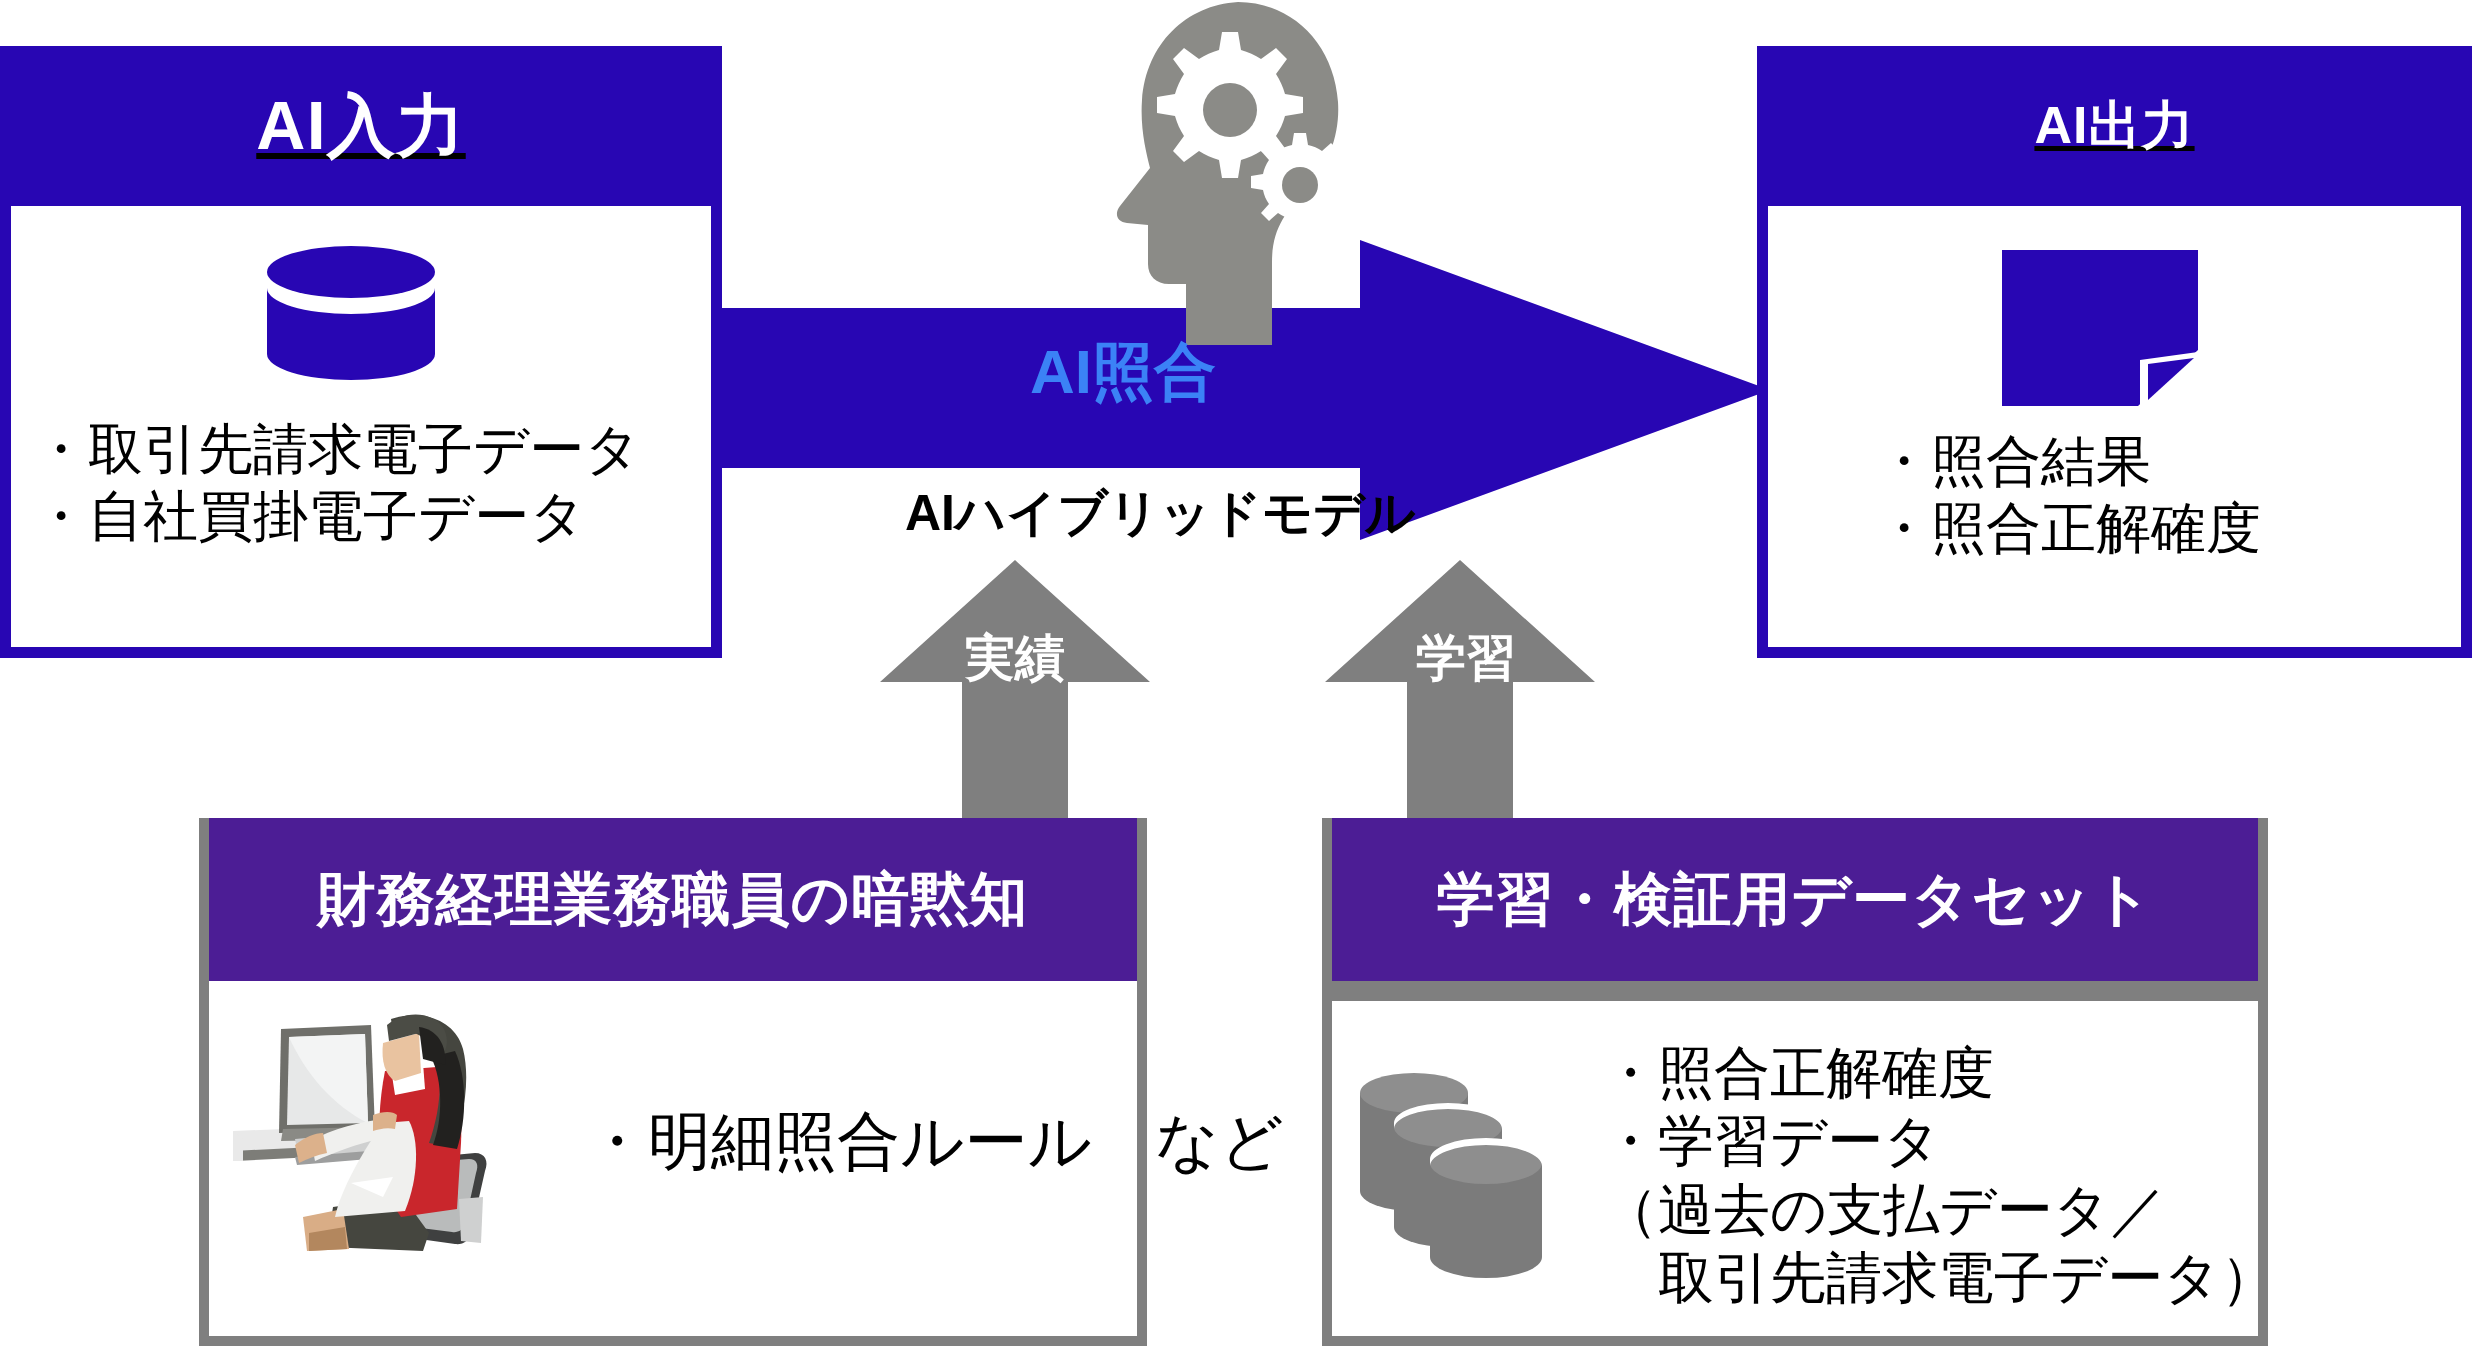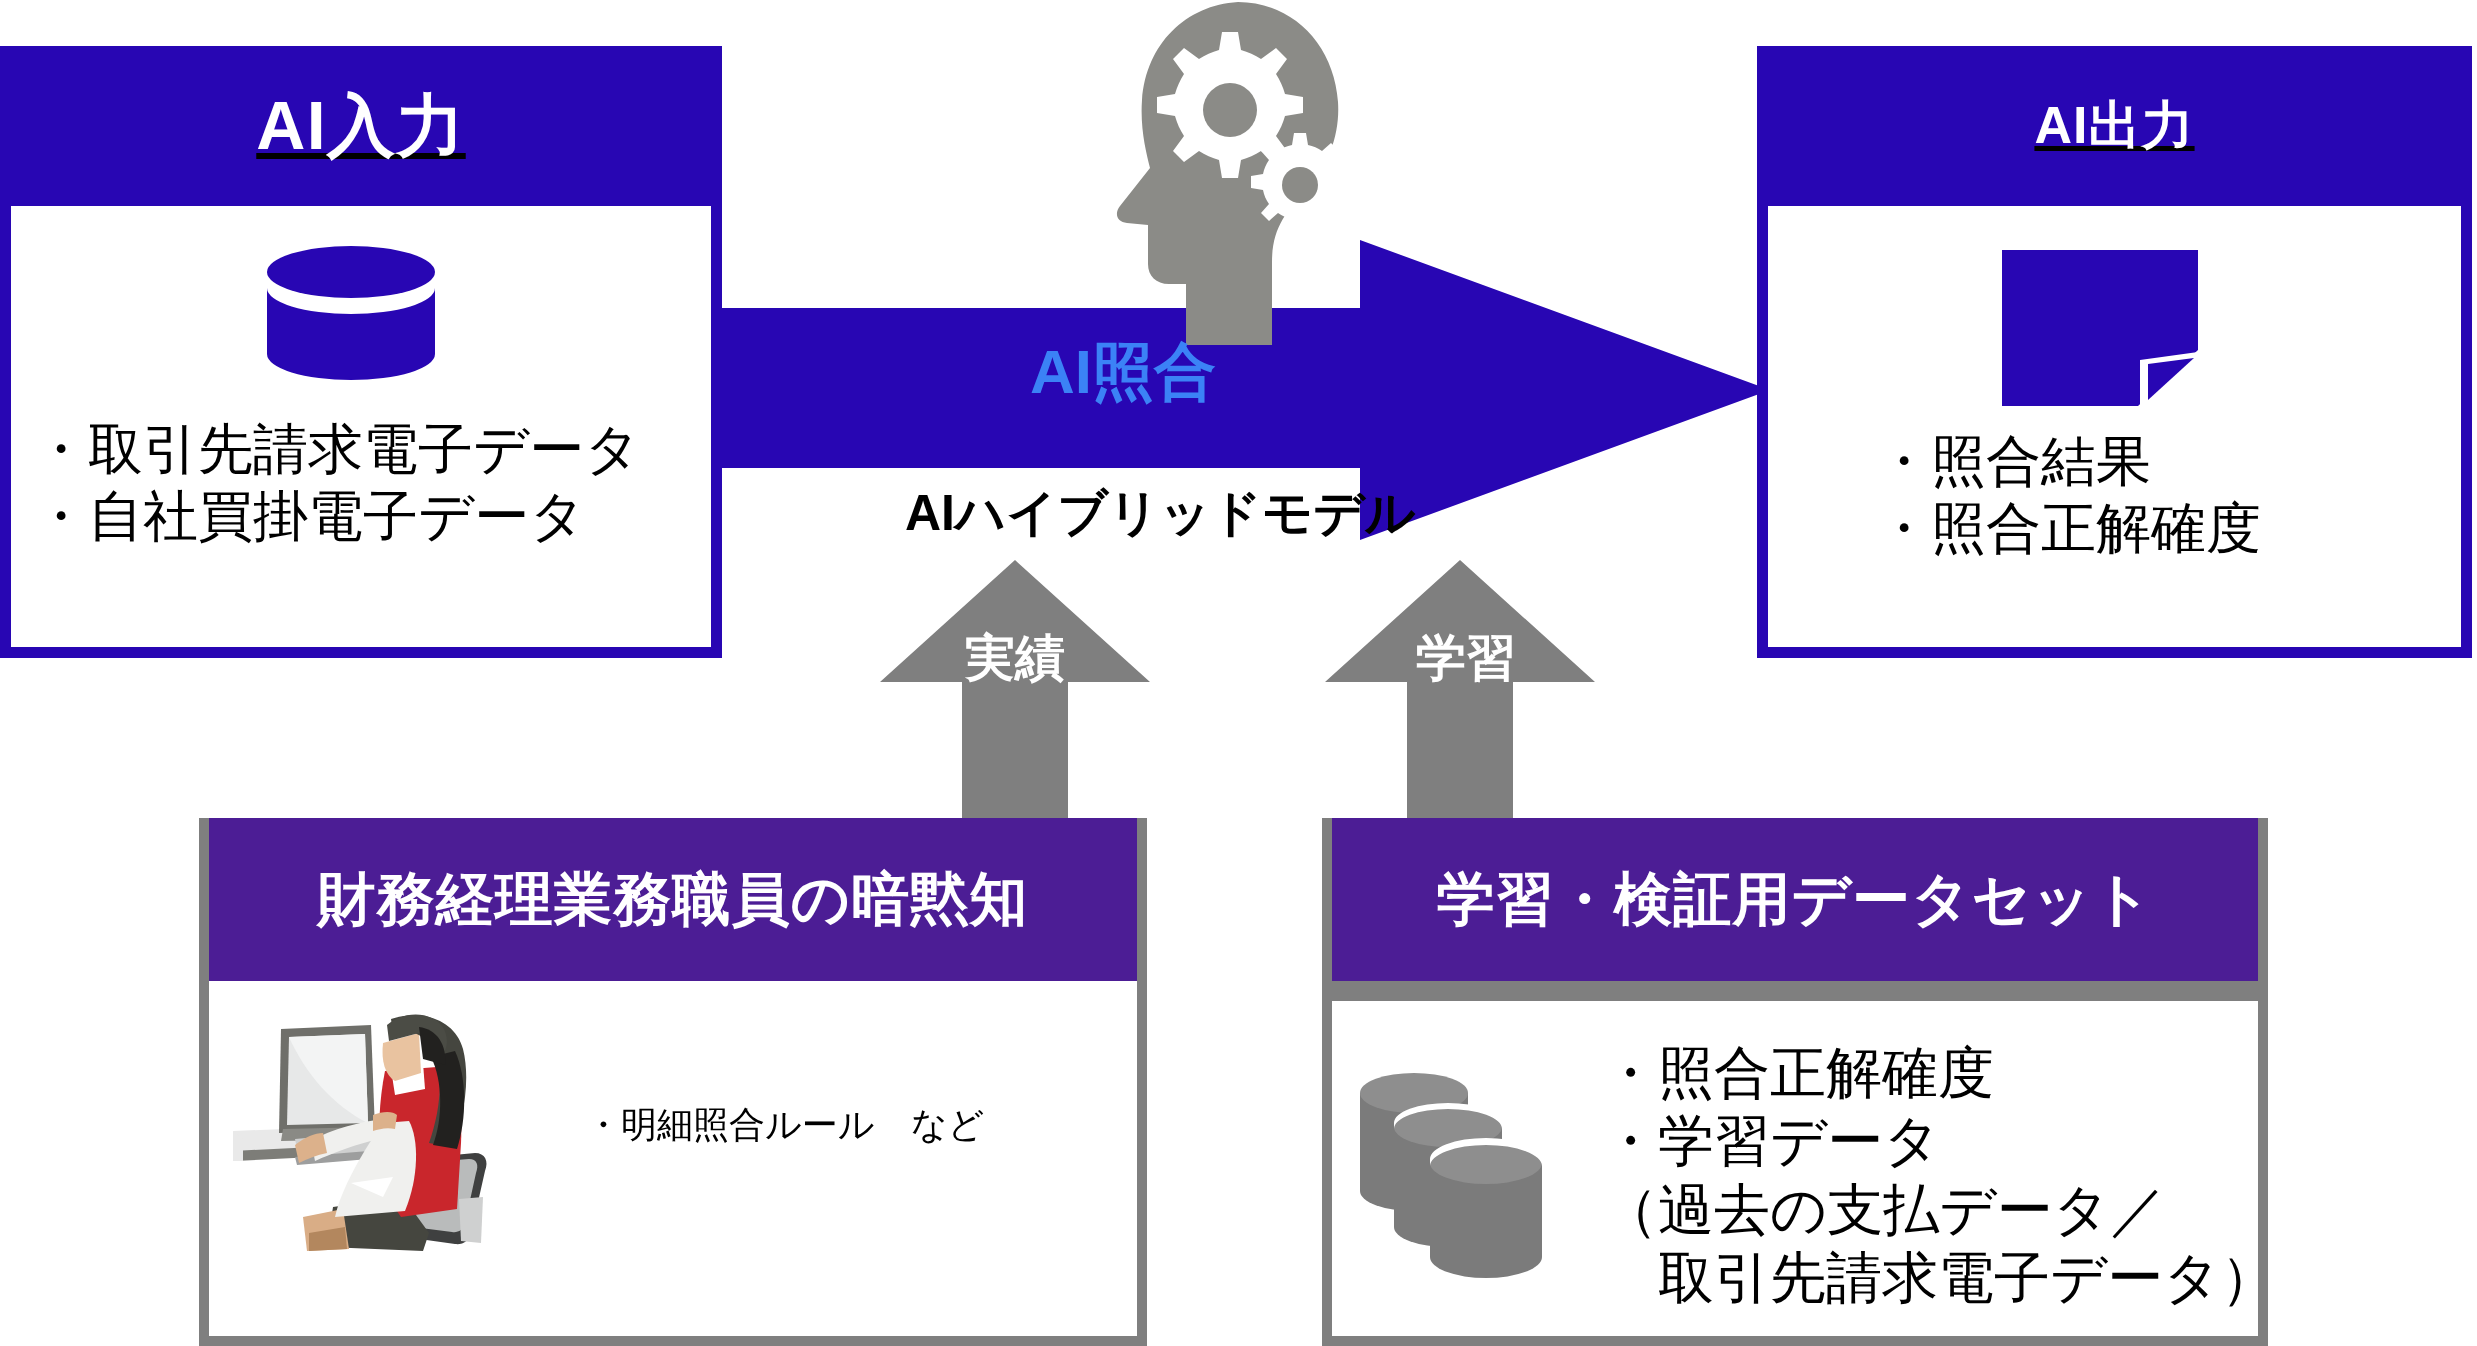--- a/index.html
+++ b/index.html
@@ -216,21 +216,21 @@
         <path d="M168 8 C 198 -2, 232 8, 240 38
                  C 248 70, 240 112, 228 136 L206 132
                  C 216 104, 220 72, 214 48
                  C 208 26, 188 16, 170 22 Z" fill="#45463f"></path>
         <path d="M164 14 C 178 2, 200 0, 214 10
                  C 224 18, 226 30, 222 40 L196 22 L166 30 Z" fill="#4b4c45"></path>
         <path d="M208 46 C 220 70, 220 108, 210 134 L234 138
                  C 244 108, 244 66, 232 40 Z" fill="#22211f"></path>
         <path d="M196 16 C 214 18, 224 34, 222 54 L200 48 Z" fill="#22211f"></path>
       </svg>
-      <div class="abs bullets" style="left:376px; top:122px; font-size:36px;"><span>・明細照合ルール　など</span></div>
+      <div class="abs bullets" style="left:376px; top:122px; font-size:63px;"><span>・明細照合ルール　など</span></div>
     </div>
   </div>
 
   <div class="abs panel gray-panel" style="left:1322px; top:818px; width:946px; height:528px;gap:20px;">
     <div class="panel-head" style="height:163px; font-size:58px;">学習・検証用データセット</div>
     <div class="panel-body">
 
       <svg class="abs" style="left:22px; top:66px; width:230px; height:212px;" viewBox="0 0 230 212">
 
         <g>

